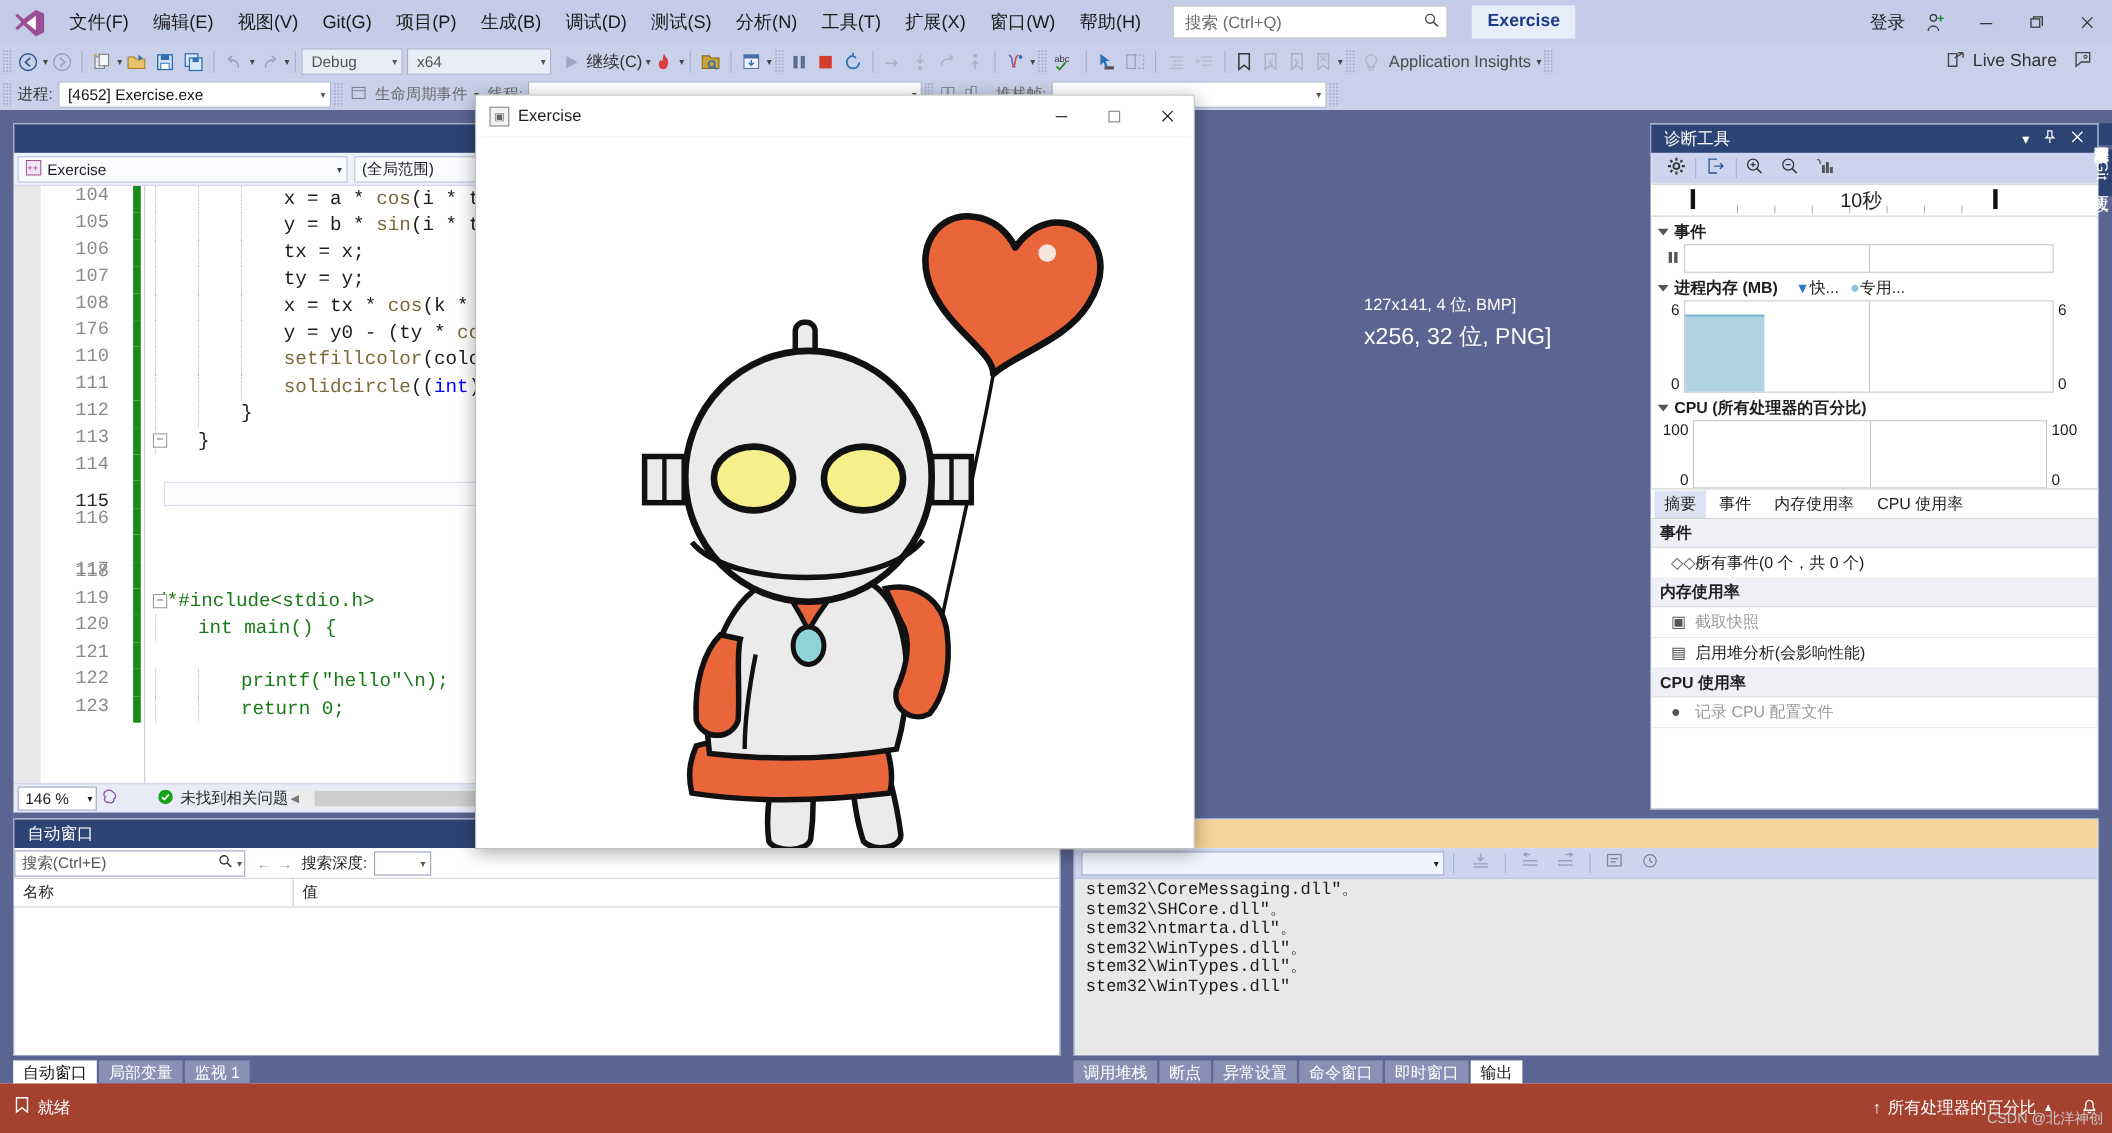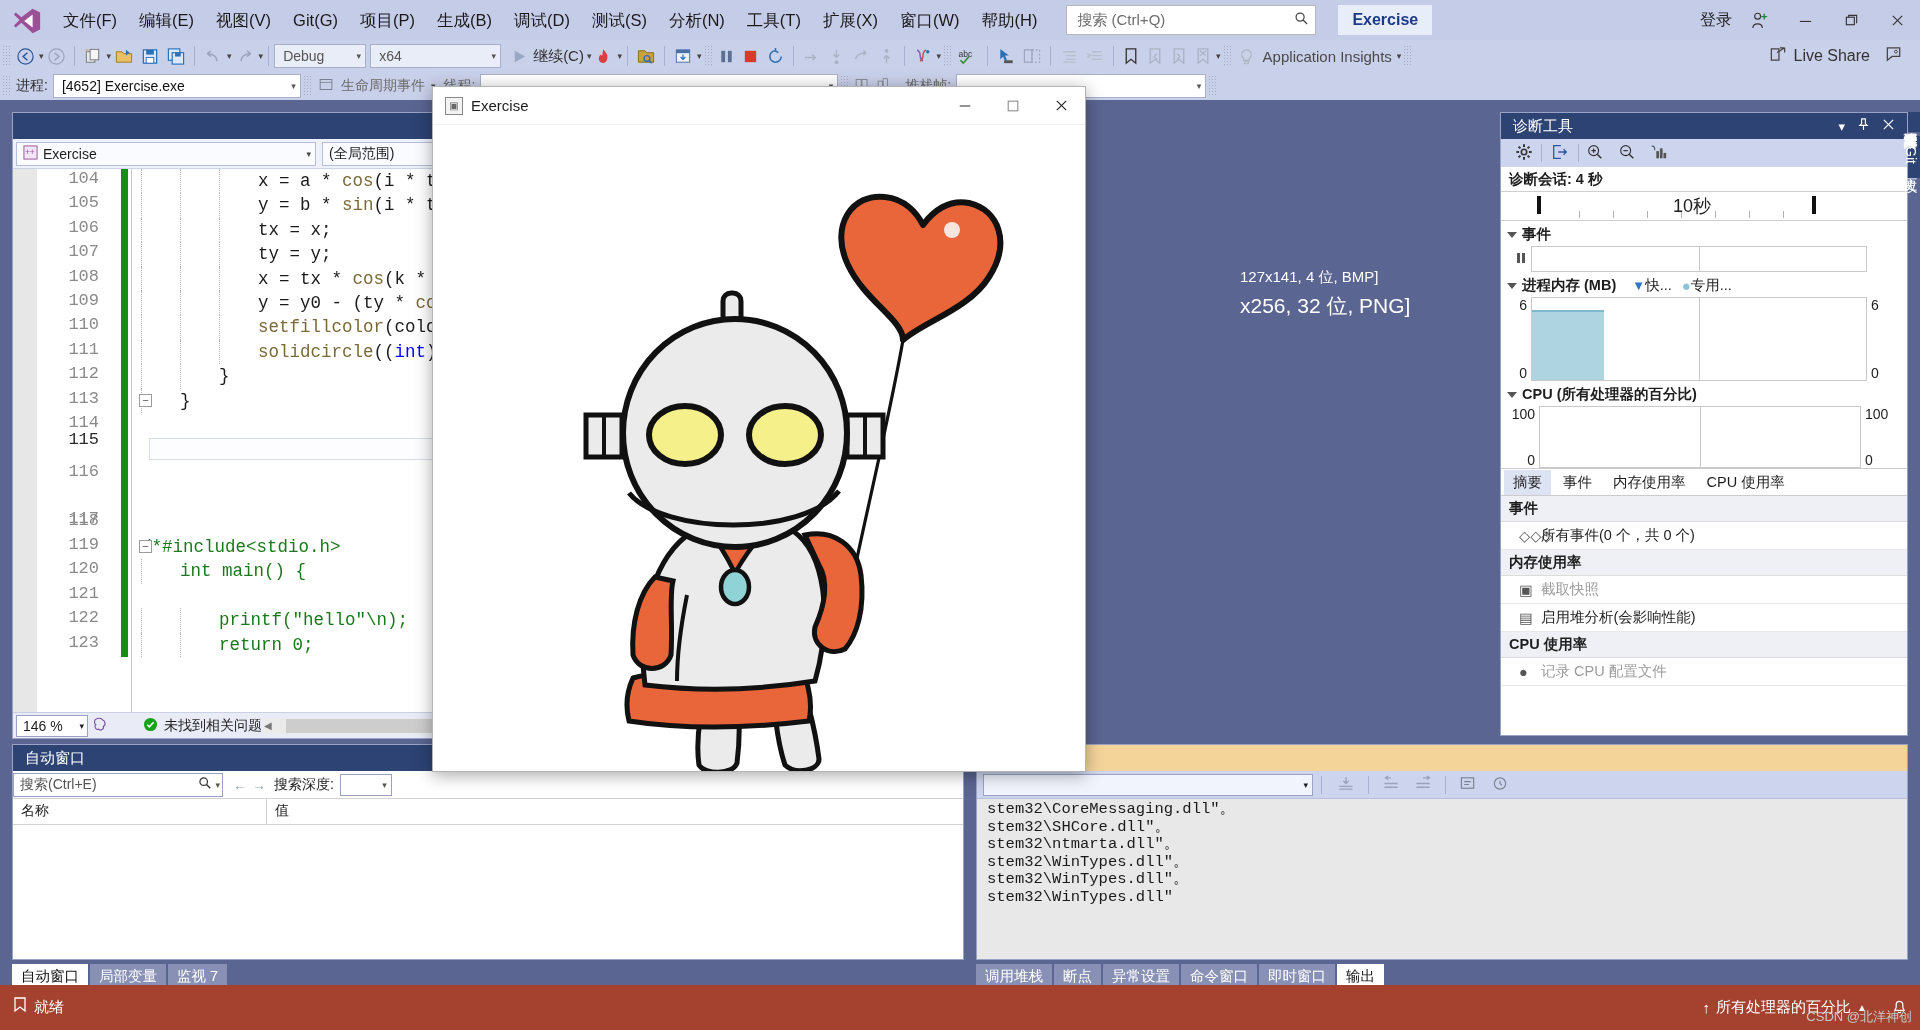--- a/index.html
+++ b/index.html
@@ -651,21 +651,21 @@
         <div class="idt" style="top: 73.2px; left: 128px;"></div>
         <div class="idt" style="top: 73.2px; left: 167px;"></div>
         <div class="idt" style="top: 73.2px; left: 206px;"></div>
         <div class="codeline ctext" style="top: 73.2px; left: 245px;">ty = y;</div>
         <div class="lnum" style="top: 97.6px;">108</div>
         <div class="chgbar" style="top: 97.6px;"></div>
         <div class="idt" style="top: 97.6px; left: 128px;"></div>
         <div class="idt" style="top: 97.6px; left: 167px;"></div>
         <div class="idt" style="top: 97.6px; left: 206px;"></div>
         <div class="codeline ctext" style="top: 97.6px; left: 245px;">x = tx * <span class="fn">cos</span>(k * th) -</div>
-        <div class="lnum" style="top: 122px;">109</div>
+        <div class="lnum" style="top: 122px;">176</div>
         <div class="chgbar" style="top: 122px;"></div>
         <div class="idt" style="top: 122px; left: 128px;"></div>
         <div class="idt" style="top: 122px; left: 167px;"></div>
         <div class="idt" style="top: 122px; left: 206px;"></div>
         <div class="codeline ctext" style="top: 122px; left: 245px;">y = y0 - (ty * <span class="fn">cos</span>(k *</div>
         <div class="lnum" style="top: 146.4px;">110</div>
         <div class="chgbar" style="top: 146.4px;"></div>
         <div class="idt" style="top: 146.4px; left: 128px;"></div>
         <div class="idt" style="top: 146.4px; left: 167px;"></div>
         <div class="idt" style="top: 146.4px; left: 206px;"></div>
@@ -680,21 +680,21 @@
         <div class="chgbar" style="top: 195.2px;"></div>
         <div class="idt" style="top: 195.2px; left: 128px;"></div>
         <div class="idt" style="top: 195.2px; left: 167px;"></div>
         <div class="codeline ctext" style="top: 195.2px; left: 206px;">}</div>
         <div class="lnum" style="top: 219.6px;">113</div>
         <div class="chgbar" style="top: 219.6px;"></div>
         <div class="idt" style="top: 219.6px; left: 128px;"></div>
         <div class="codeline ctext" style="top: 219.6px; left: 167px;">}</div>
         <div class="lnum" style="top: 244px;">114</div>
         <div class="chgbar" style="top: 244px;"></div>
-        <div class="lnum cur" style="top: 261px;">115</div>
+        <div class="lnum cur" style="top: 278px;">115</div>
         <div class="chgbar" style="top: 268.4px;"></div>
         <div class="lnum" style="top: 292.8px;">116</div>
         <div class="chgbar" style="top: 292.8px;"></div>
         <div class="lnum" style="top: 317.2px; margin-top: 23px;">117</div>
         <div class="chgbar" style="top: 317.2px;"></div>
         <div class="lnum" style="top: 341.6px;">118</div>
         <div class="chgbar" style="top: 341.6px;"></div>
         <div class="lnum" style="top: 366px;">119</div>
         <div class="chgbar" style="top: 366px;"></div>
         <div class="codeline ctext" style="top: 366px; left: 128px;"><span class="cmt">/*#include&lt;stdio.h&gt;</span></div>
@@ -768,21 +768,21 @@
   </div>
   <div id="autos-cols">
     <div style="width:254px; border-right:1px solid #d2d2d2;">名称</div>
     <div style="flex:1;">值</div>
   </div>
 </div>
 
 <div id="autos-tabs" class="abs">
   <div class="btab active">自动窗口</div>
   <div class="btab">局部变量</div>
-  <div class="btab">监视 7</div>
+  <div class="btab">监视 1</div>
 </div>
 
 <div id="output" class="abs">
   <div id="out-title"></div>
   <div id="out-toolbar">
     <div id="out-combo">
       <span class="ov"></span>
       <span style="font-size:9px;">▾</span>
     </div>
     <span style="width:1px;height:18px;background:#a8b0cf;margin:0 8px;"></span>
@@ -890,21 +890,20 @@
     </span>
     <span style="padding:0 7px;">
       <svg width="18" height="18" viewBox="0 0 20 20">
           <rect x="7" y="9" width="3" height="8" fill="#555"></rect>
           <rect x="11" y="6" width="3" height="11" fill="#555"></rect>
           <rect x="15" y="11" width="3" height="6" fill="#555"></rect>
           <path d="M2 4 C4 2 6 6 5 8" fill="none" stroke="#555" stroke-width="1.3"></path>
         </svg>
     </span>
   </div>
-  <div id="diag-sess">诊断会话: 4 秒</div>
 
   <div id="diag-ruler">
     <div class="rmark" style="left:36px;"></div>
     <div class="rmark" style="left:311px;"></div>
     <div class="rtick" style="left:78px;"></div>
       <div class="rtick" style="left:112px;"></div>
     <div class="rtick" style="left:146px;"></div>
       <div class="rtick" style="left:180px;"></div>
     <div class="rtick" style="left:214px;"></div>
       <div class="rtick" style="left:248px;"></div>

